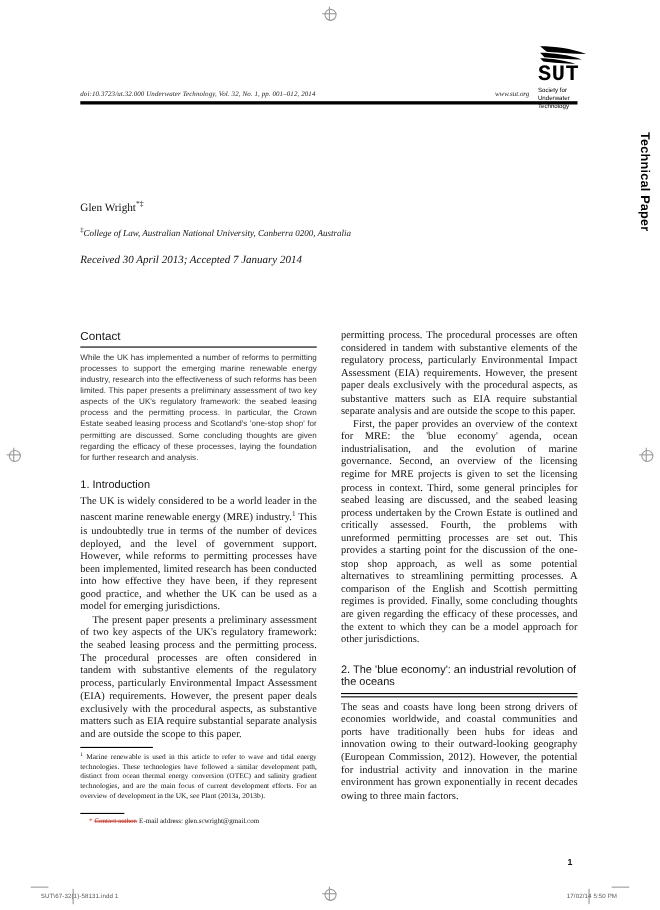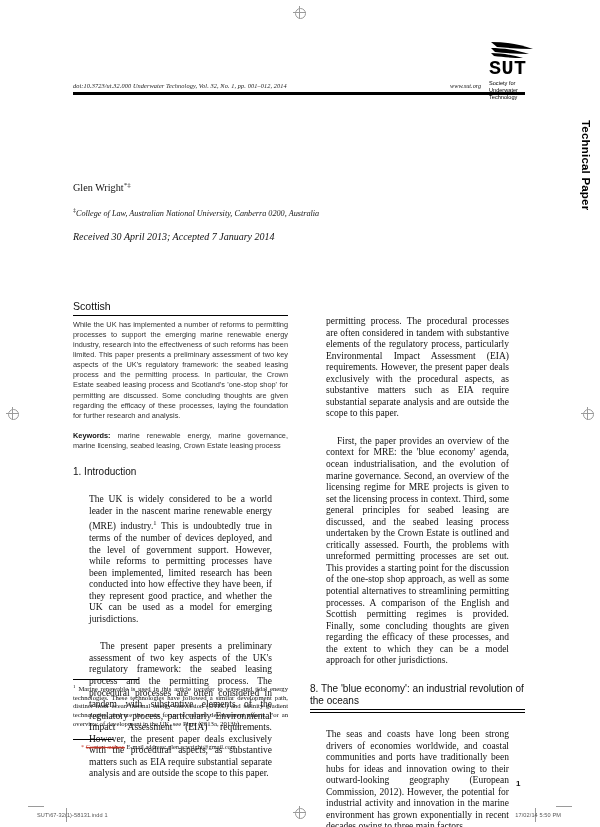--- a/index.html
+++ b/index.html
@@ -231,21 +231,21 @@
     line-height: 11.8px;
   }
   .body-text {
     font-family: "Liberation Serif", serif;
     font-size: 9.5px;
     line-height: 11.55px;
     text-align: justify;
     color: #111;
     hyphens: none;
   }
-  .body-text p { margin: 16px; }
+  .body-text p { margin: 0; }
   .body-text p + p { text-indent: 11px; }
   .body-text sup { font-size: 6.5px; vertical-align: super; }
 
   
   .footnote-zone {
     position: absolute;
     left: 73px;
     top: 679px;
     width: 215px;
   }
@@ -361,42 +361,38 @@
 
   <div class="vtab">
     <span class="vtab-label">Technical Paper</span>
   </div>
 
   <div class="author"><span>Glen Wright</span><sup>*‡</sup></div>
   <div class="affil"><sup>‡</sup><span>College of Law, Australian National University, Canberra 0200, Australia</span></div>
   <div class="recdate">Received 30 April 2013; Accepted 7 January 2014</div>
 
   <div class="col col-left">
-    <div class="sec-head">Scottish</div>
+    <div class="sec-head">Contact</div>
     <div class="sec-rule-single"></div>
     <div class="abstract-body">While the UK has implemented a number of reforms to permitting processes to support the emerging marine renewable energy industry, research into the effectiveness of such reforms has been limited. This paper presents a preliminary assessment of two key aspects of the UK's regulatory framework: the seabed leasing process and the permitting process.  In particular, the Crown Estate seabed leasing process and Scotland's 'one-stop shop' for permitting are discussed. Some concluding thoughts are given regarding the efficacy of these processes, laying the foundation for further research and analysis.</div>
-    <div class="keywords">
-      <b>Keywords:</b>
-      <span>marine renewable energy, marine governance, marine licensing, seabed leasing, Crown Estate leasing process</span>
-    </div>
 
     <div class="num-head">1. Introduction</div>
     <div class="body-text">
       <p>The UK is widely considered to be a world leader in the nascent marine renewable energy (MRE) industry.<sup>1</sup> This is undoubtedly true in terms of the number of devices deployed, and the level of government support. However, while reforms to permitting processes have been implemented, limited research has been conducted into how effective they have been, if they represent good practice, and whether the UK can be used as a model for emerging jurisdictions.</p>
       <p>The present paper presents a preliminary assessment of two key aspects of the UK's regulatory framework: the seabed leasing process and the permitting process. The procedural processes are often considered in tandem with substantive elements of the regulatory process, particularly Environmental Impact Assessment (EIA) requirements. However, the present paper deals exclusively with the procedural aspects, as substantive matters such as EIA require substantial separate analysis and are outside the scope to this paper.</p>
     </div>
   </div>
 
   <div class="col col-right">
     <div class="body-text">
       <p>permitting process. The procedural processes are often considered in tandem with substantive elements of the regulatory process, particularly Environmental Impact Assessment (EIA) requirements. However, the present paper deals exclusively with the procedural aspects, as substantive matters such as EIA require substantial separate analysis and are outside the scope to this paper.</p>
       <p>First, the paper provides an overview of the context for MRE: the 'blue economy' agenda, ocean industrialisation, and the evolution of marine governance. Second, an overview of the licensing regime for MRE projects is given to set the licensing process in context. Third, some general principles for seabed leasing are discussed, and the seabed leasing process undertaken by the Crown Estate is outlined and critically assessed. Fourth, the problems with unreformed permitting processes are set out. This provides a starting point for the discussion of the one-stop shop approach, as well as some potential alternatives to streamlining permitting processes. A comparison of the English and Scottish permitting regimes is provided. Finally, some concluding thoughts are given regarding the efficacy of these processes, and the extent to which they can be a model approach for other jurisdictions.</p>
     </div>
 
-    <div class="num-head">8. The 'blue economy': an industrial revolution of the oceans</div>
+    <div class="num-head">2. The 'blue economy': an industrial revolution of the oceans</div>
     <div class="sec-rule-double"></div>
     <div class="body-text">
       <p>The seas and coasts have long been strong drivers of economies worldwide, and coastal communities and ports have traditionally been hubs for ideas and innovation owing to their outward-looking geography (European Commission, 2012). However, the potential for industrial activity and innovation in the marine environment has grown exponentially in recent decades owing to three main factors.</p>
     </div>
   </div>
 
   <div class="footnote-zone">
     <div class="fn-rule"></div>
     <div class="fn-text"><sup>1</sup> <span>Marine renewable is used in this article to refer to wave and tidal energy technologies. These technologies have followed a similar development path, distinct from ocean thermal energy conversion (OTEC) and salinity gradient technologies, and are the main focus of current development efforts. For an overview of development in the UK, see Plant (2013a, 2013b).</span></div>
   </div>

